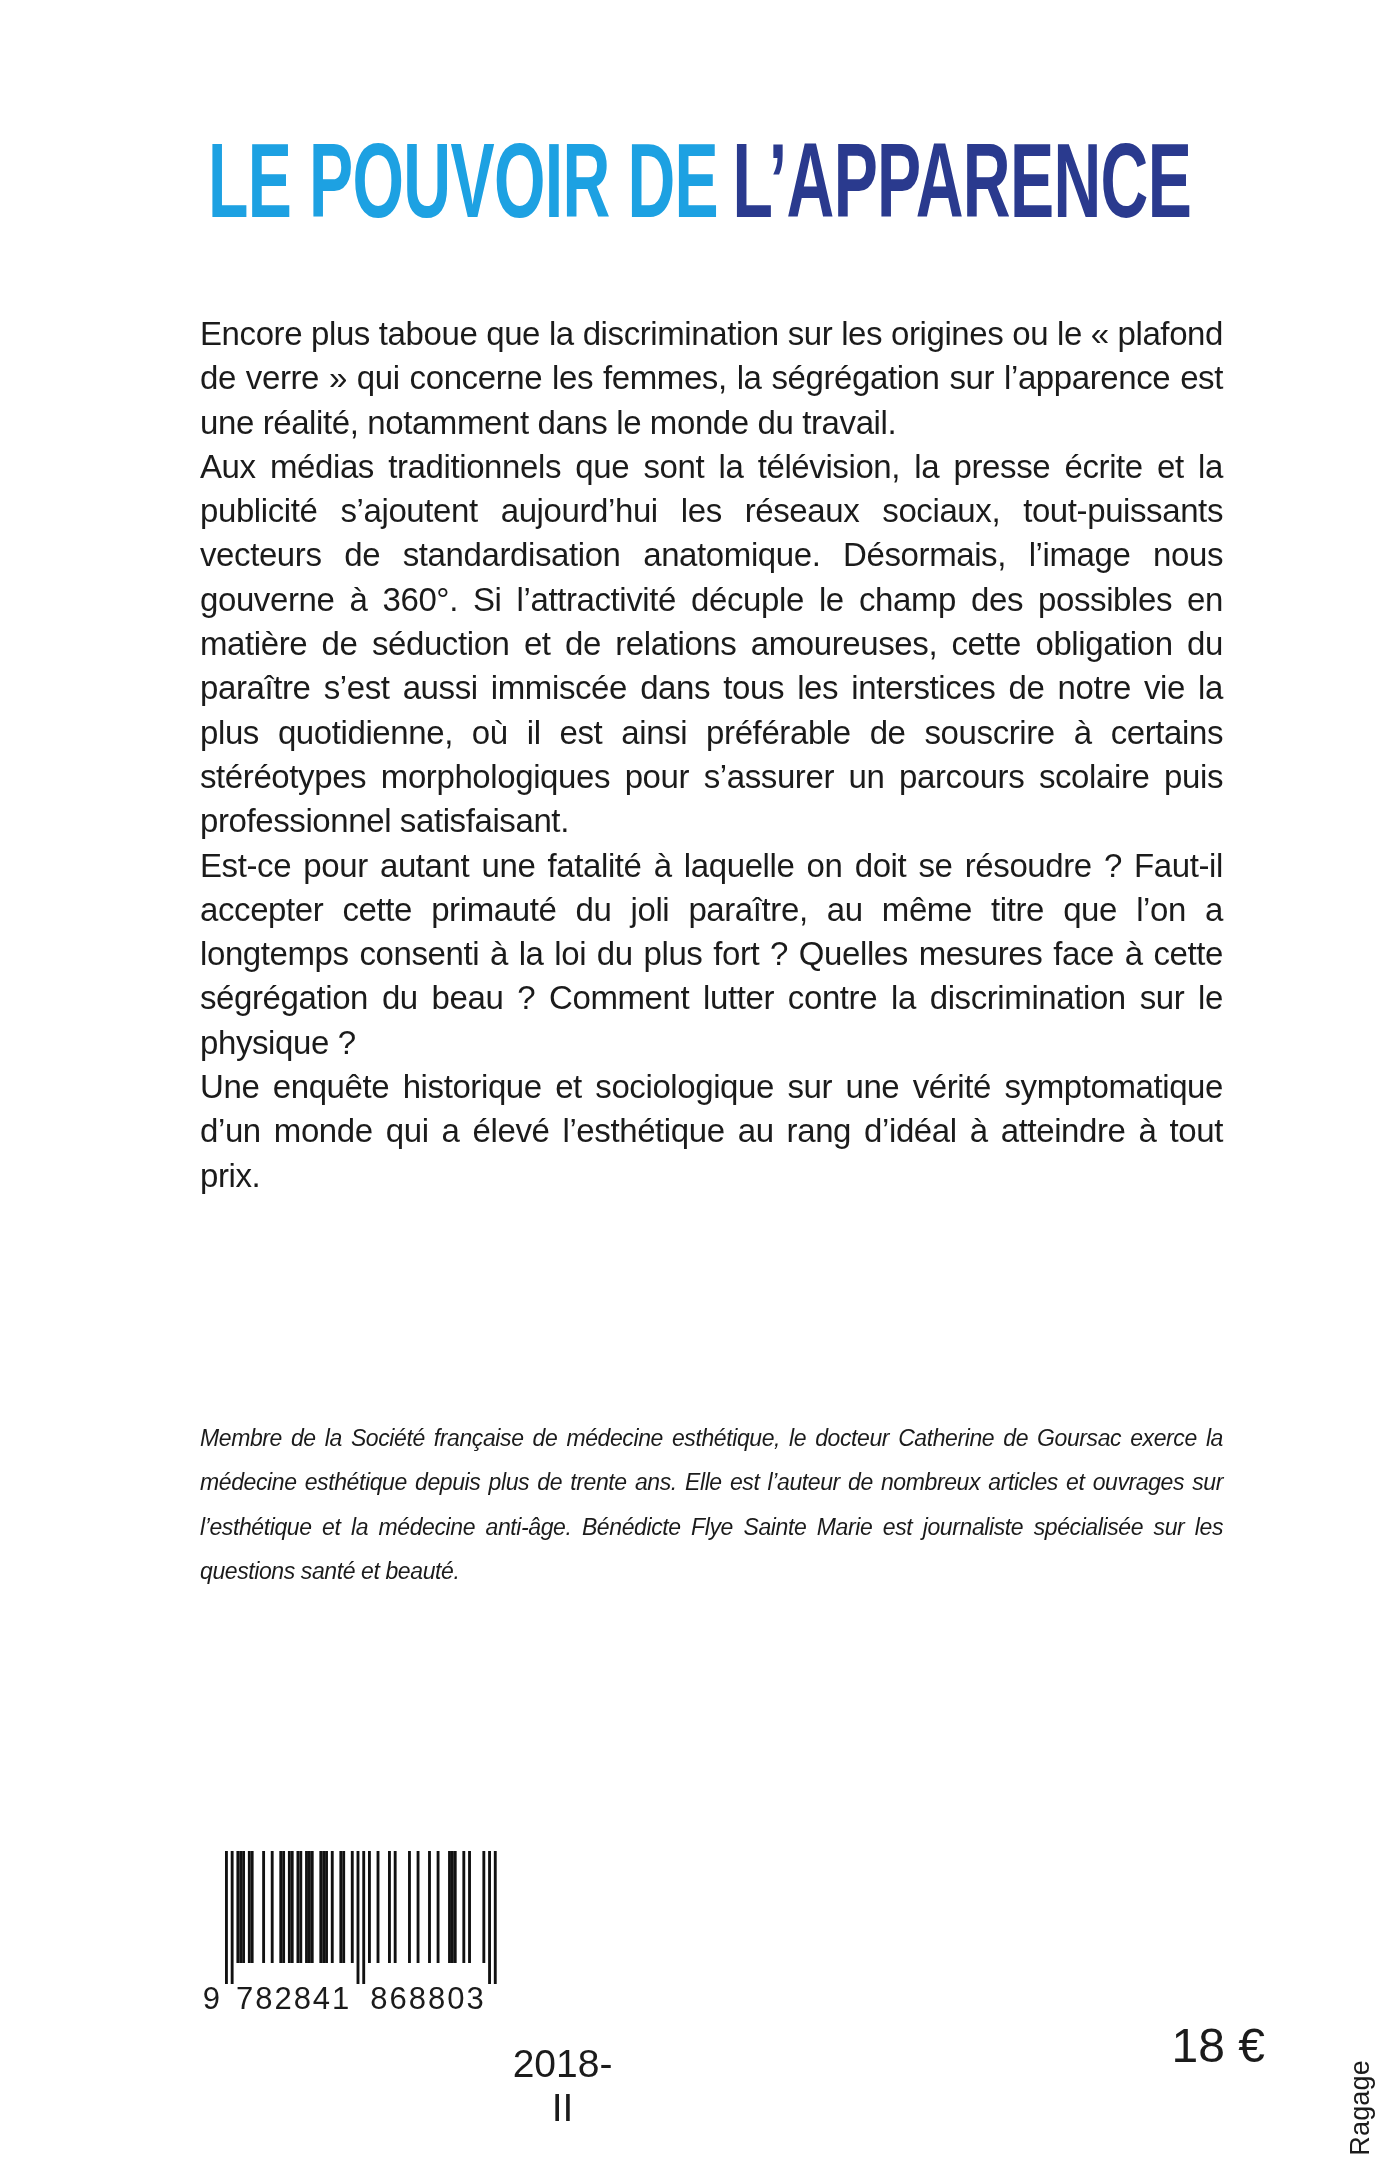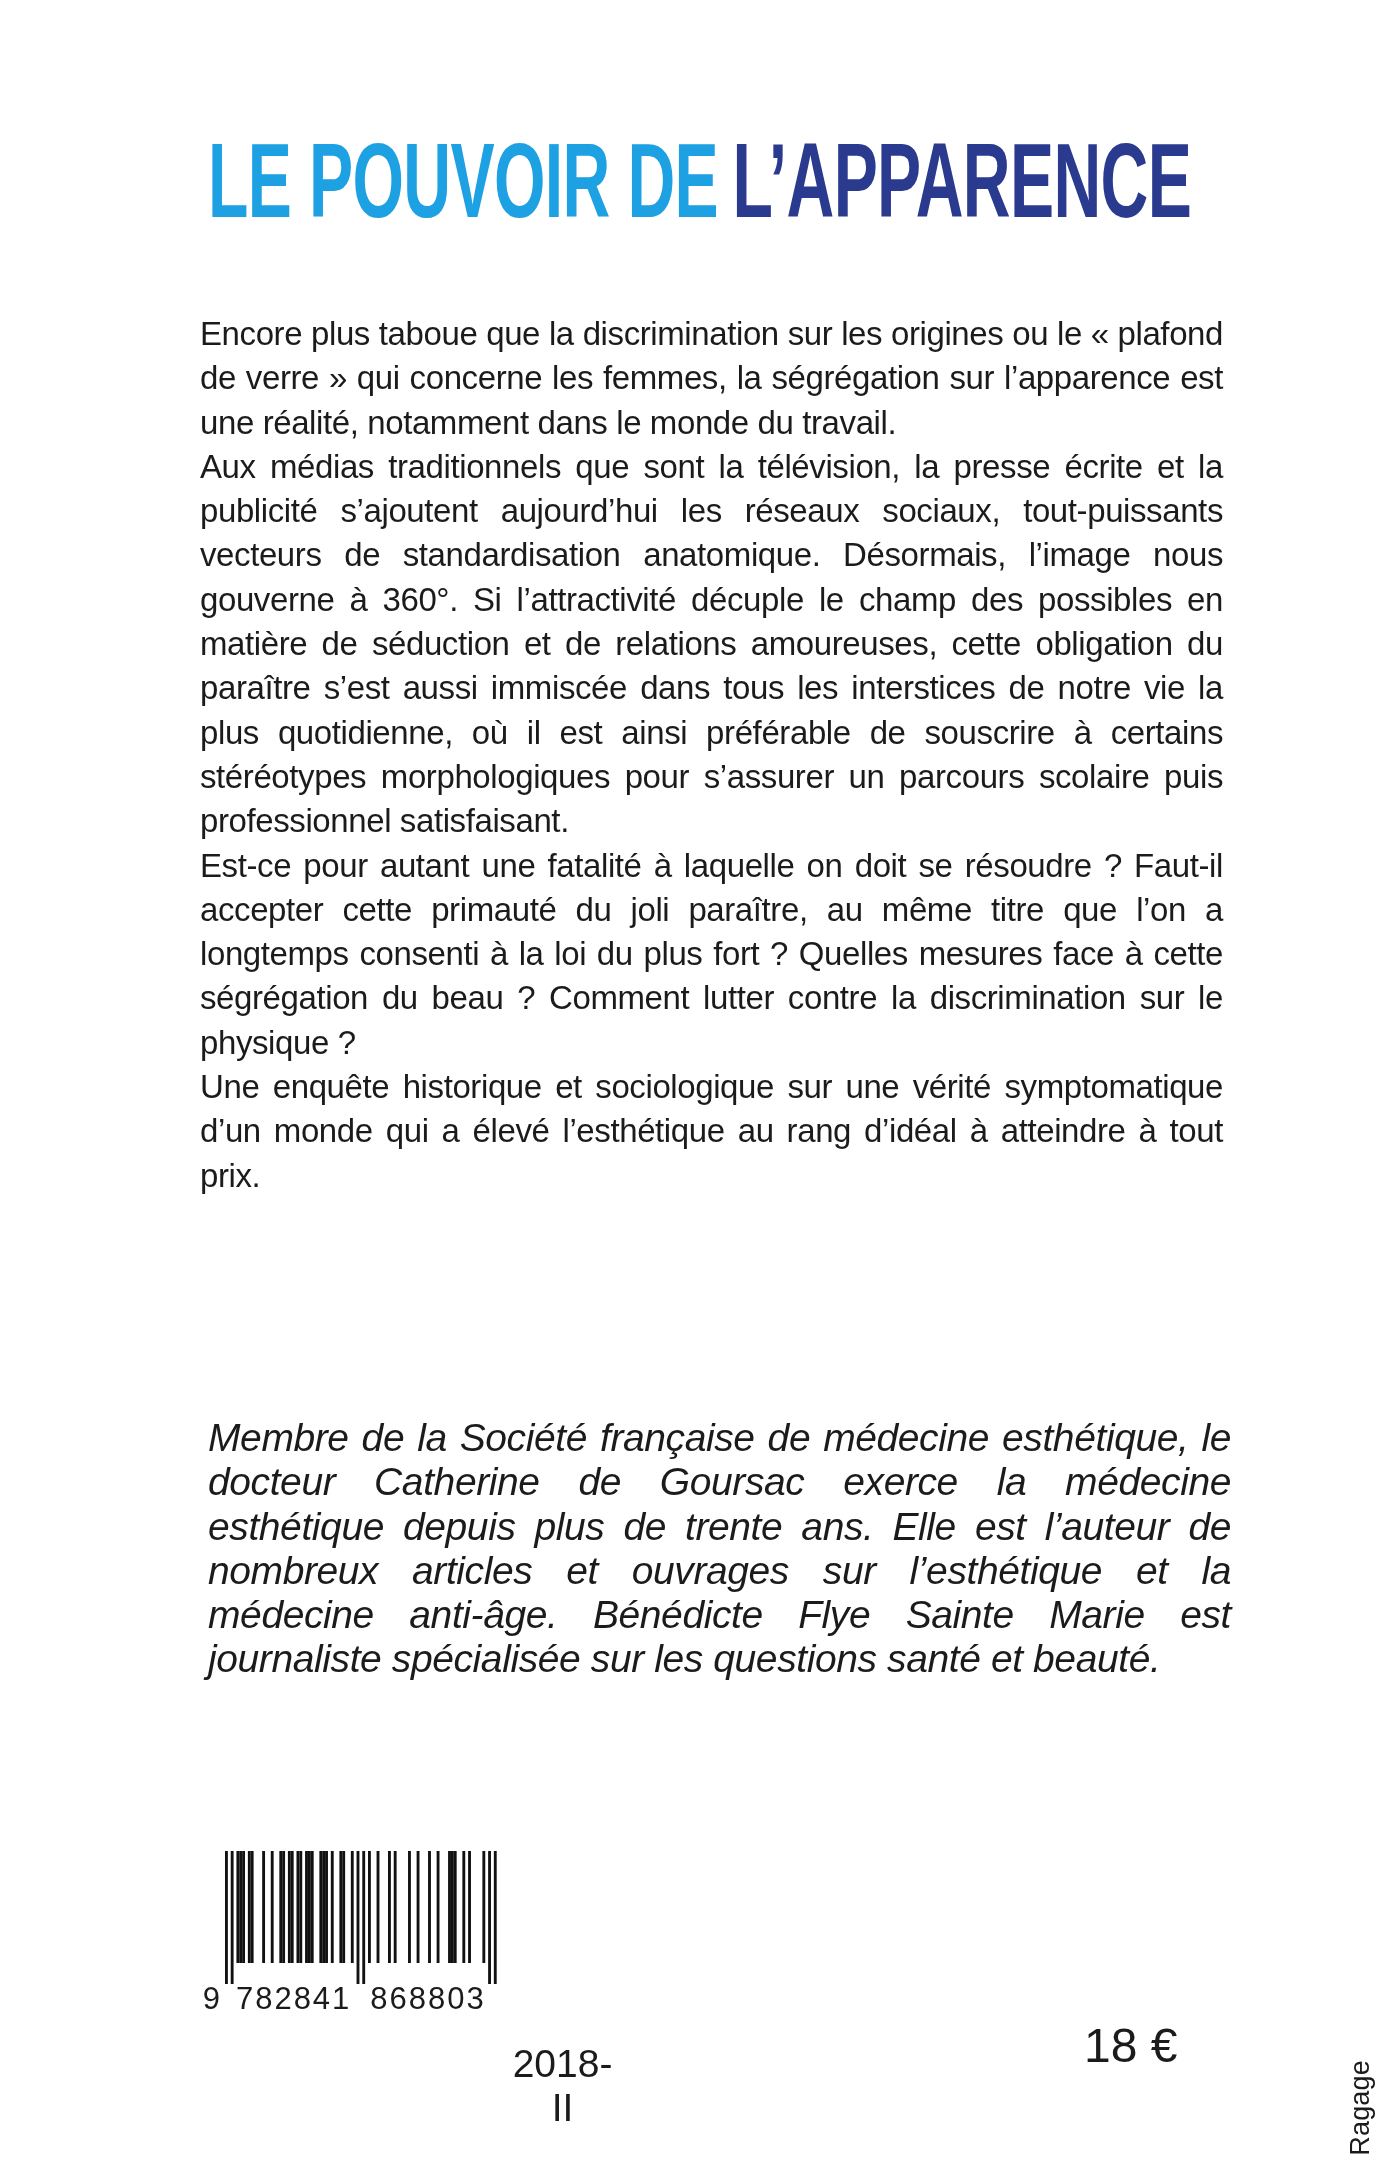--- a/index.html
+++ b/index.html
@@ -33,24 +33,24 @@
     top: 312px;
     width: 1023px;
     font-size: 33px;
     line-height: 44.3px;
     letter-spacing: -0.4px;
     text-align: justify;
   }
   .synopsis p { margin: 0; }
   .author-bio {
     position: absolute;
-    left: 208px;
+    left: 200px;
     top: 1416px;
     width: 1023px;
-    font-size: 39px;
+    font-size: 23px;
     line-height: 44.3px;
     letter-spacing: -0.4px;
     font-style: italic;
     text-align: justify;
   }
   .author-bio p { margin: 0; }
   .isbn {
     position: absolute;
     left: 204px;
     top: 1800px;
@@ -67,23 +67,24 @@
   .edition {
     position: absolute;
     left: 505px;
     top: 2042px;
     width: 115px;
     text-align: center;
     font-size: 39px;
   }
   .price {
     position: absolute;
-    left: 1084px;
+    left: 1160px;
     top: 2018px;
     width: 105px;
+    text-align: right;
     font-size: 48px;
   }
   .design-credit {
     position: absolute;
     right: 25px;
     bottom: 99px;
     font-size: 27px;
     line-height: 30px;
     white-space: nowrap;
     transform: rotate(-90deg);

